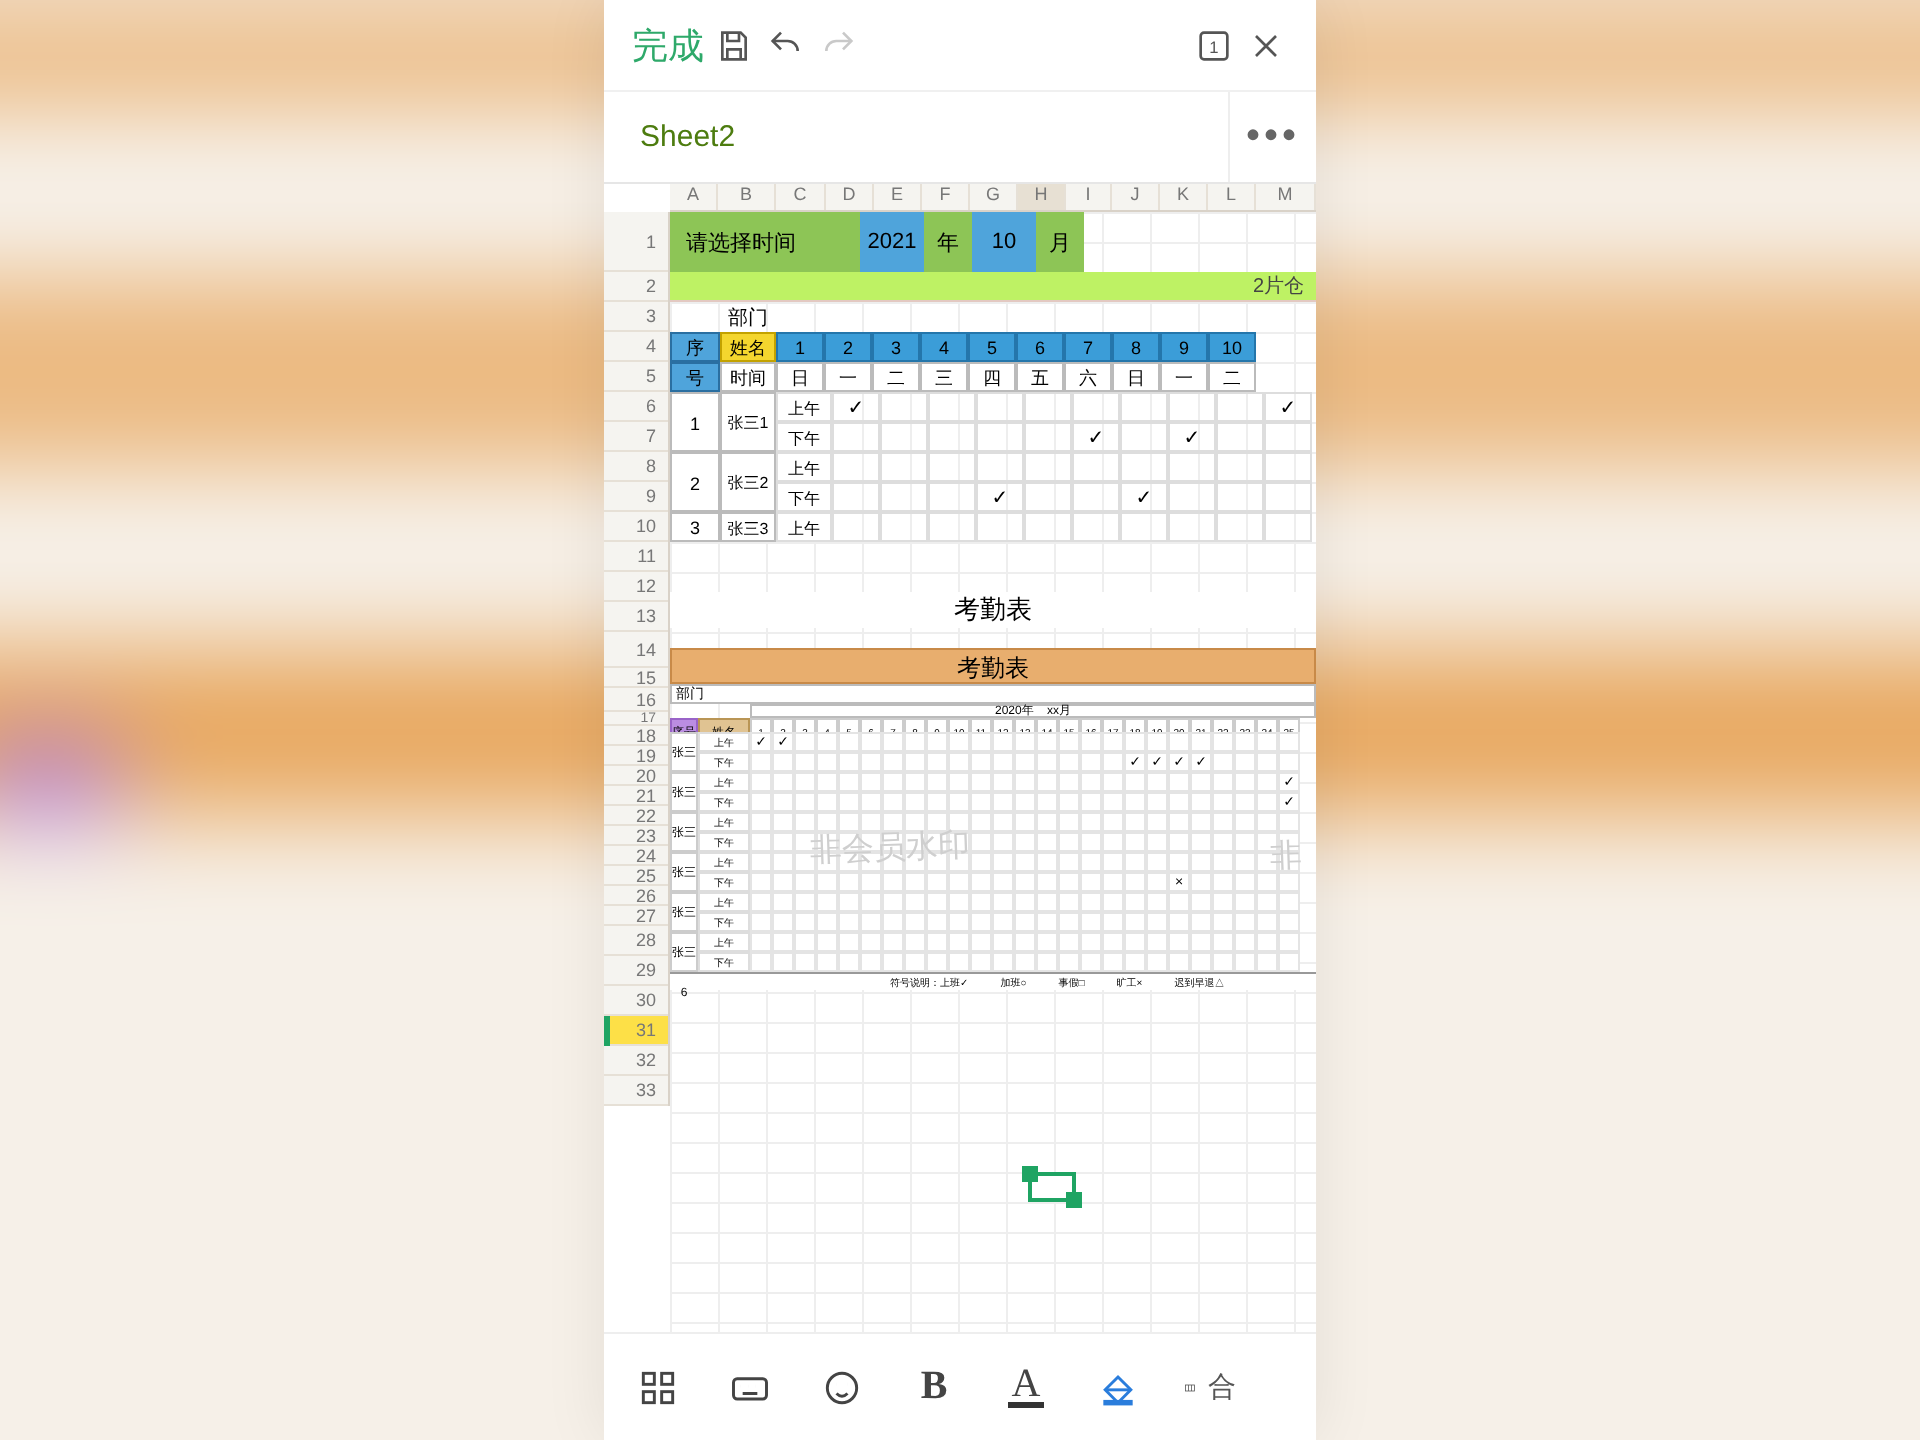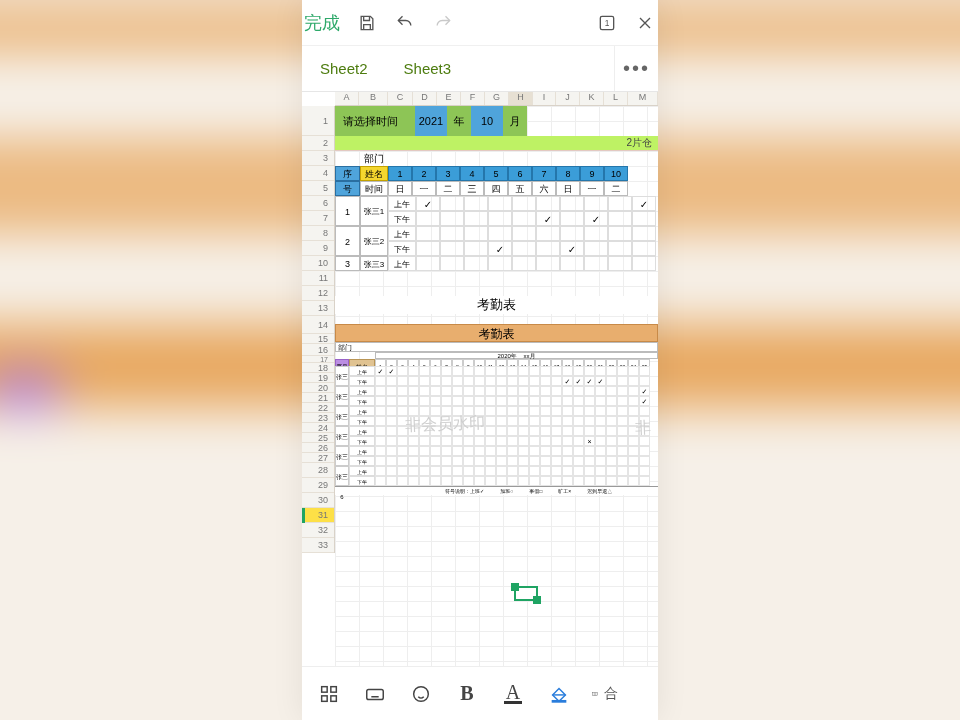--- a/index.html
+++ b/index.html
@@ -18,21 +18,21 @@
   }
   .bg .purple { position:absolute; left:70px; top:370px; width:60px; height:28px; background:#a974e6; filter:blur(4px); }
   .app {
     position: absolute; left: 302px; top: 0;
     width: 356px; height: 720px;
     background: #fff;
     display: flex; flex-direction: column;
     box-shadow: 0 0 30px rgba(0,0,0,.08);
   }
   
-  .topbar { height: 46px; display:flex; align-items:center; padding:0 2px; gap:16px; border-bottom:1px solid #f0f0f0; }
+  .topbar { height: 46px; display:flex; align-items:center; padding:0 14px; gap:4px; border-bottom:1px solid #f0f0f0; }
   .topbar .done { color:#2ea96a; font-size:18px; font-weight:500; cursor:pointer; }
   .topbar .spacer { flex:1; }
   .topbar .ico { width:22px; height:22px; display:flex; align-items:center; justify-content:center; color:#555; cursor:pointer; }
   .topbar .ico.disabled { color:#c9c9c9; }
   .topbar svg { width:20px; height:20px; stroke:currentColor; fill:none; stroke-width:1.6; }
   
   .tabs { height:46px; display:flex; align-items:stretch; border-bottom:1px solid #e6e6e6; position:relative; }
   .tab { flex:none; padding:0 18px; display:flex; align-items:center; font-size:15px; color:#4d7c0f; cursor:pointer; position:relative; }
   .tab.active { color:#17a864; }
   .tab.active::after { content:""; position:absolute; left:14px; right:14px; bottom:-1px; height:2px; background:#17a864; }
@@ -54,21 +54,21 @@
   .rownums div.h18 { height:18px; line-height:18px; }
   .rownums div.sel { background:#fde047; }
   .grid-overlay { position:absolute; left:33px; right:0; top:14px; bottom:0; }
   .gridlines { position:absolute; inset:0;
     background-image:
       repeating-linear-gradient(to right, #eee 0 1px, transparent 1px 24px),
       repeating-linear-gradient(to bottom, #eee 0 1px, transparent 1px 15px);
   }
   
   .t-green { position:absolute; top:0; left:0; height:30px; background:#8dc556; display:flex; align-items:center; }
-  .t-green .lbl { width:80px; padding-left:8px; font-size:11px; }
+  .t-green .lbl { width:95px; padding-left:8px; font-size:11px; }
   .t-green .year { width:32px; height:30px; background:#4fa4db; display:flex; align-items:center; justify-content:center; font-size:11px;}
   .t-green .unit { width:24px; display:flex; align-items:center; justify-content:center; font-size:11px;}
   .r2band { position:absolute; top:30px; left:0; right:0; height:15px; background:#bef264; font-size:10px; display:flex; align-items:center; justify-content:flex-end; padding-right:6px; color:#444; border-bottom:1px solid #e3c9c2;}
   .dept { position:absolute; top:45px; left:25px; height:15px; font-size:10px; padding:0 4px; display:flex; align-items:center; }
   
   .att1 { position:absolute; top:60px; left:0; right:0; }
   .att1 .hdr1 { display:flex; height:15px; }
   .att1 .seq { width:25px; background:#4fa4db; font-size:9px; text-align:center; line-height:15px; border:1px solid #2a6fa1;}
   .att1 .name { width:28px; background:#f4d62e; font-size:9px; text-align:center; line-height:15px; border:1px solid #c3a200;}
   .att1 .daycell { width:24px; background:#3b9dd8; color:#000; font-size:9px; text-align:center; line-height:15px; border:1px solid #2476ab; }
@@ -149,21 +149,20 @@
     </span>
     <span class="ico">
       <svg viewBox="0 0 24 24">
           <path d="M6 6l12 12M18 6L6 18"></path>
         </svg>
     </span>
   </div>
 
   <div class="tabs">
     <div class="tab">Sheet2</div>
-    <div class="tab">Sheet3</div>
     <div class="more">•••</div>
   </div>
 
   <div class="sheet">
     <div class="col-letters" id="col-letters">
         <div class="w-a">A</div>
         <div class="w-b">B</div>
         <div class="w-c">C</div>
         <div class="w-d">D</div>
         <div class="w-e">E</div>

